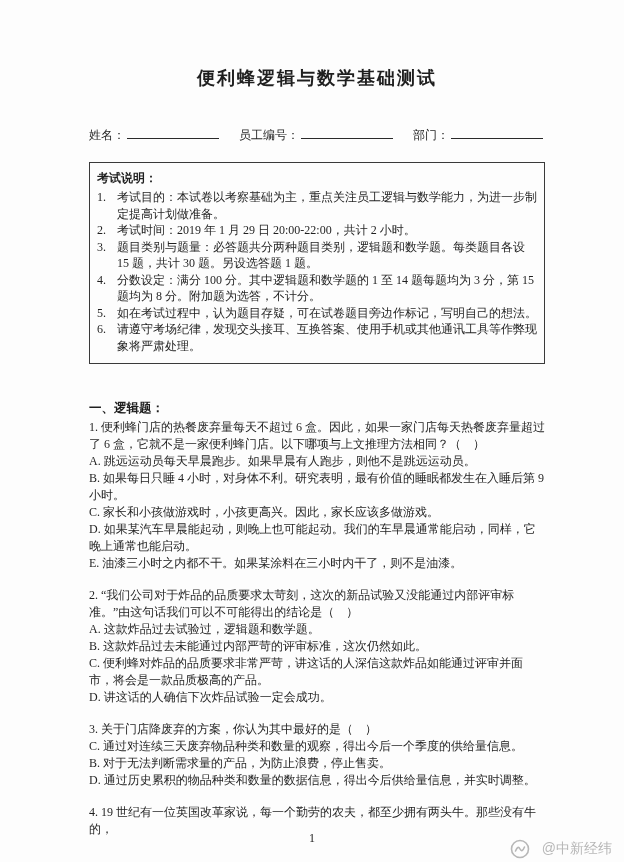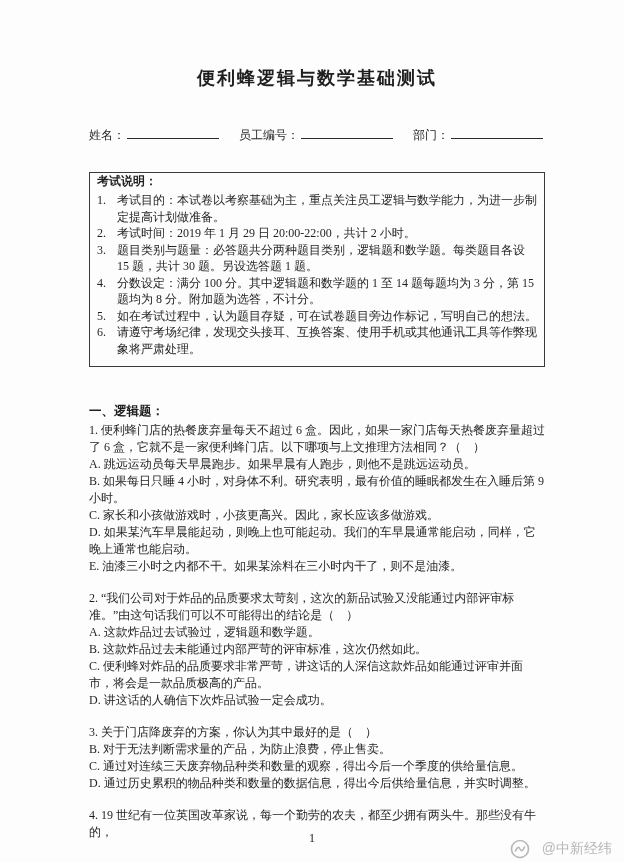--- a/index.html
+++ b/index.html
@@ -29,23 +29,23 @@
   }
   .blank {
     display:inline-block;
     width:92px; height:13px;
     border-bottom:1px solid #2a2a2a;
     margin:0 20px 0 2px;
     vertical-align:baseline;
   }
   .blank.last { margin-right:0; }
   .instructions-box {
-    margin-top:28px;
+    margin-top:18px;
     border:1px solid #3a3a3a;
-    padding:0 7px 9px 7px;
+    padding:7px 7px 9px 7px;
   }
   .instr-heading {
     font-size:12px;
     font-weight:bold;
     margin-bottom:2px;
   }
   .instr-item {
     display:flex;
     font-size:12px;
     line-height:16.5px;
@@ -135,22 +135,22 @@
     <div class="question">
       <div class="q-stem">2. “我们公司对于炸品的品质要求太苛刻，这次的新品试验又没能通过内部评审标准。”由这句话我们可以不可能得出的结论是（　）</div>
       <div class="q-option">A. 这款炸品过去试验过，逻辑题和数学题。</div>
       <div class="q-option">B. 这款炸品过去未能通过内部严苛的评审标准，这次仍然如此。</div>
       <div class="q-option">C. 便利蜂对炸品的品质要求非常严苛，讲这话的人深信这款炸品如能通过评审并面市，将会是一款品质极高的产品。</div>
       <div class="q-option">D. 讲这话的人确信下次炸品试验一定会成功。</div>
     </div>
 
     <div class="question">
       <div class="q-stem">3. 关于门店降废弃的方案，你认为其中最好的是（　）</div>
+      <div class="q-option">C. 通过对连续三天废弃物品种类和数量的观察，得出今后一个季度的供给量信息。</div>
       <div class="q-option">B. 对于无法判断需求量的产品，为防止浪费，停止售卖。</div>
-      <div class="q-option">C. 通过对连续三天废弃物品种类和数量的观察，得出今后一个季度的供给量信息。</div>
       <div class="q-option">D. 通过历史累积的物品种类和数量的数据信息，得出今后供给量信息，并实时调整。</div>
     </div>
 
     <div class="question">
       <div class="q-stem">4. 19 世纪有一位英国改革家说，每一个勤劳的农夫，都至少拥有两头牛。那些没有牛的，</div>
     </div>
 
   </div>
 
   <div class="page-number">1</div>

